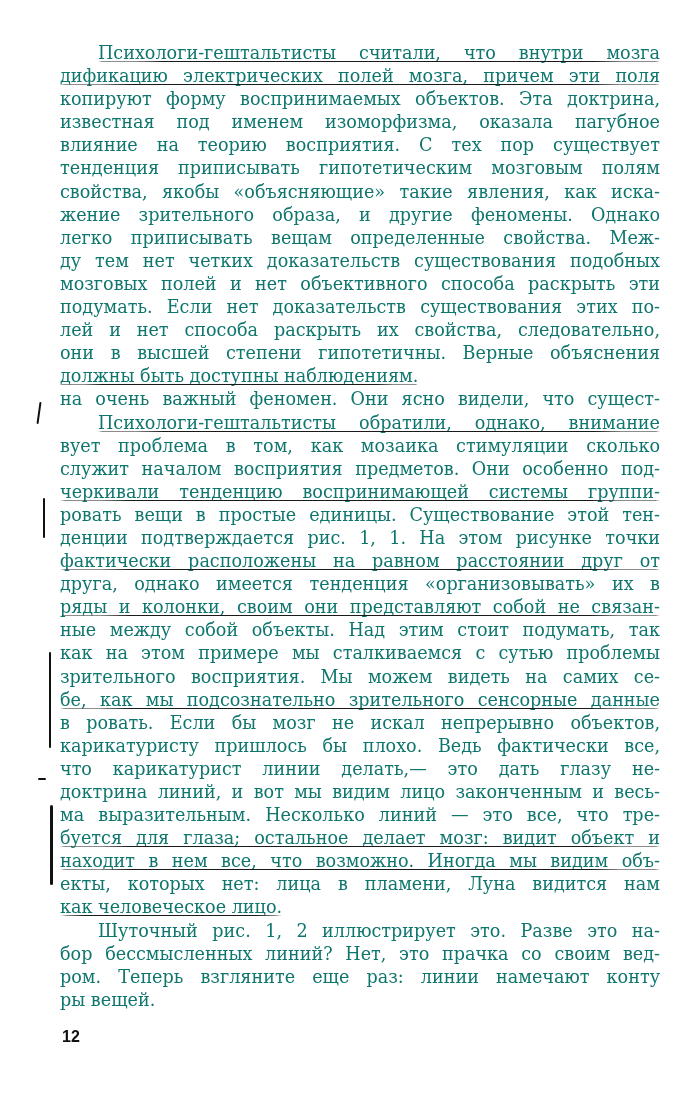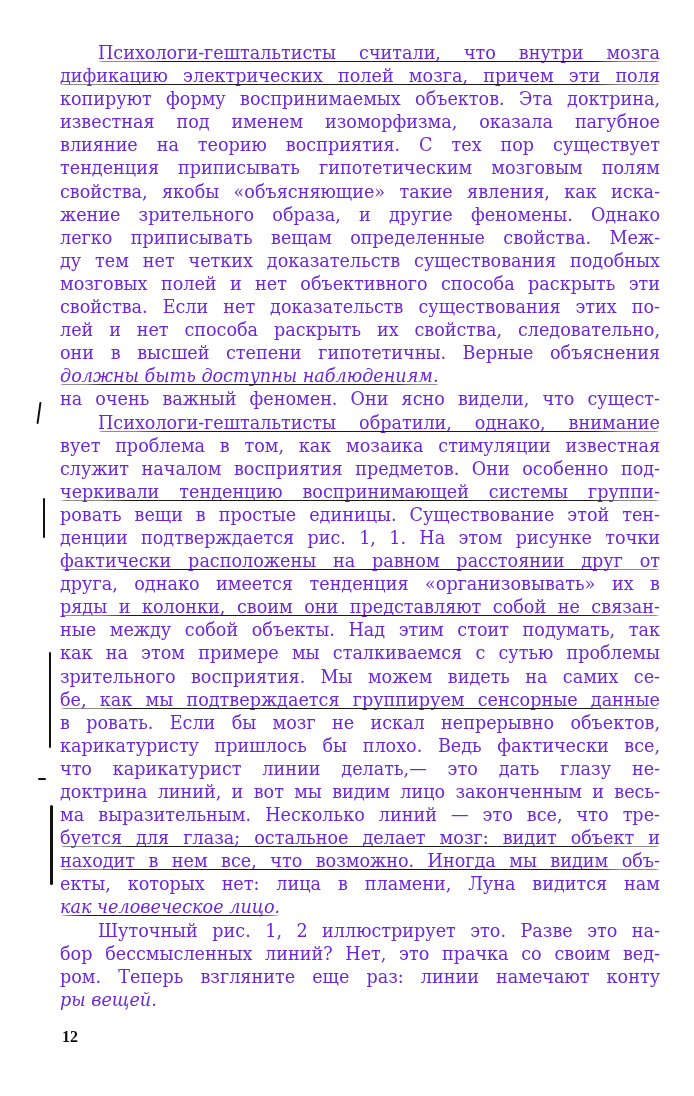--- a/index.html
+++ b/index.html
@@ -1,76 +1,76 @@
 <!DOCTYPE html>
 <html><head>
 <meta charset="utf-8">
 <style>
   html, body { margin: 0; padding: 0; background: #ffffff; }
   body { width: 694px; height: 1096px; position: relative; overflow: hidden; }
   .page {
     position: absolute; left: 60px; top: 42px; width: 600px;
     font-family: "DejaVu Serif", "Liberation Serif", serif;
-    font-size: 17.6px; color: #6d28d9;
+    font-size: 17.6px; color: #0f766e;
   }
   .line {
     height: 23.1px; line-height: 23.1px;
     white-space: nowrap; text-align: justify; text-align-last: justify;
     position: relative;
   }
-  .line.last { text-align-last: left; font-style: italic; }
+  .line.last { text-align-last: left; }
   .line.indent { padding-left: 38px; }
   .ul { position: relative; }
   .ul::after {
     content: ""; position: absolute; left: 0; right: 0; bottom: 1px;
     border-bottom: 1.6px solid #1a1a1a; border-radius: 40%;
   }
   .page-number {
     position: absolute; left: 62px; top: 1028px;
-    font-family: Liberation Serif, serif; font-weight: bold; font-size: 16px; color: #111;
+    font-family: Liberation Sans, sans-serif; font-weight: bold; font-size: 16px; color: #111;
   }
   .margin-mark { position: absolute; background: #111; border-radius: 2px; }
 </style>
 </head>
 <body>
 
 <div class="page">
   <div>
     <div class="line indent"><span class="ul">Психологи-гештальтисты считали, что внутри мозга</span></div>
     <div class="line"><span class="ul">дификацию электрических полей мозга, причем эти поля</span></div>
     <div class="line"><span>копируют форму воспринимаемых объектов. Эта доктрина,</span></div>
     <div class="line">известная под именем изоморфизма, оказала пагубное</div>
     <div class="line">влияние на теорию восприятия. С тех пор существует</div>
     <div class="line">тенденция приписывать гипотетическим мозговым полям</div>
     <div class="line">свойства, якобы «объясняющие» такие явления, как иска-</div>
     <div class="line">жение зрительного образа, и другие феномены. Однако</div>
     <div class="line">легко приписывать вещам определенные свойства. Меж-</div>
     <div class="line">ду тем нет четких доказательств существования подобных</div>
     <div class="line">мозговых полей и нет объективного способа раскрыть эти</div>
-    <div class="line">свойства. Если нет доказательств существования этих по-</div>
+    <div class="line">подумать. Если нет доказательств существования этих по-</div>
     <div class="line">лей и нет способа раскрыть их свойства, следовательно,</div>
     <div class="line">они в высшей степени гипотетичны. Верные объяснения</div>
     <div class="line last"><span class="ul">должны быть доступны наблюдениям.</span></div>
   </div>
 
   <div>
     <div class="line">на очень важный феномен. Они ясно видели, что сущест-</div>
     <div class="line indent"><span class="ul">Психологи-гештальтисты обратили, однако, внимание</span></div>
-    <div class="line">вует проблема в том, как мозаика стимуляции известная</div>
+    <div class="line">вует проблема в том, как мозаика стимуляции сколько</div>
     <div class="line">служит началом восприятия предметов. Они особенно под-</div>
     <div class="line"><span class="ul">черкивали тенденцию воспринимающей системы группи-</span></div>
     <div class="line">ровать вещи в простые единицы. Существование этой тен-</div>
     <div class="line">денции подтверждается рис. 1, 1. На этом рисунке точки</div>
     <div class="line"><span class="ul">фактически расположены на равном расстоянии друг от</span></div>
     <div class="line">друга, однако имеется тенденция «организовывать» их в</div>
     <div class="line"><span class="ul">ряды и колонки, своим они представляют собой не связан-</span></div>
     <div class="line">ные между собой объекты. Над этим стоит подумать, так</div>
     <div class="line">как на этом примере мы сталкиваемся с сутью проблемы</div>
     <div class="line">зрительного восприятия. Мы можем видеть на самих се-</div>
-    <div class="line"><span class="ul">бе, как мы подтверждается группируем сенсорные данные</span></div>
+    <div class="line"><span class="ul">бе, как мы подсознательно зрительного сенсорные данные</span></div>
     <div class="line">в ровать. Если бы мозг не искал непрерывно объектов,</div>
     <div class="line">карикатуристу пришлось бы плохо. Ведь фактически все,</div>
     <div class="line">что карикатурист линии делать,— это дать глазу не-</div>
     <div class="line">доктрина линий, и вот мы видим лицо законченным и весь-</div>
     <div class="line">ма выразительным. Несколько линий — это все, что тре-</div>
     <div class="line"><span class="ul">буется для глаза; остальное делает мозг: видит объект и</span></div>
     <div class="line"><span class="ul">находит в нем все, что возможно. Иногда мы видим объ-</span></div>
     <div class="line">екты, которых нет: лица в пламени, Луна видится нам</div>
     <div class="line last"><span class="ul">как человеческое лицо.</span></div>
   </div>

